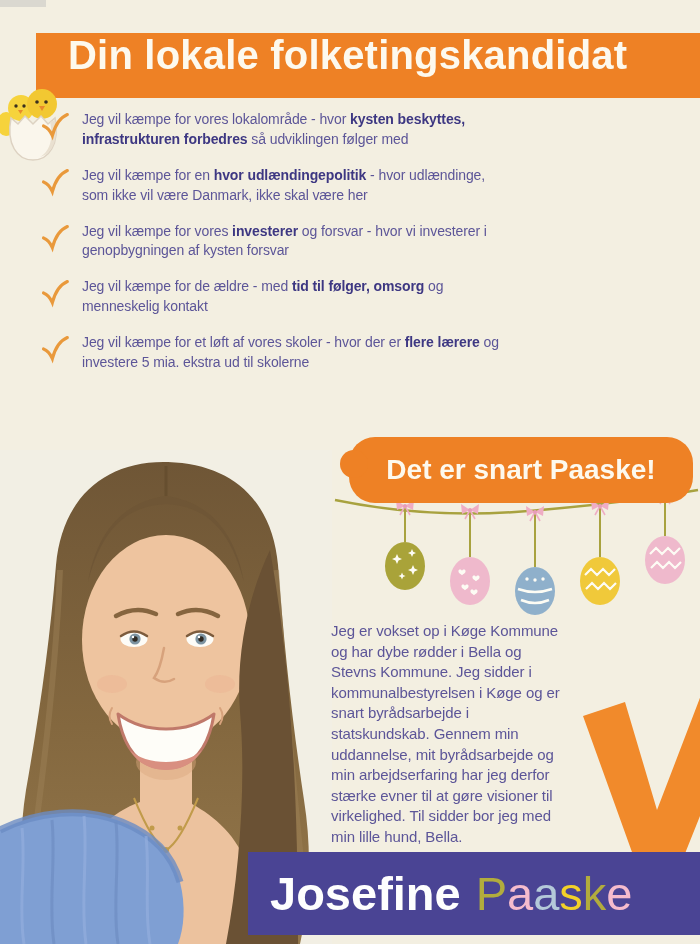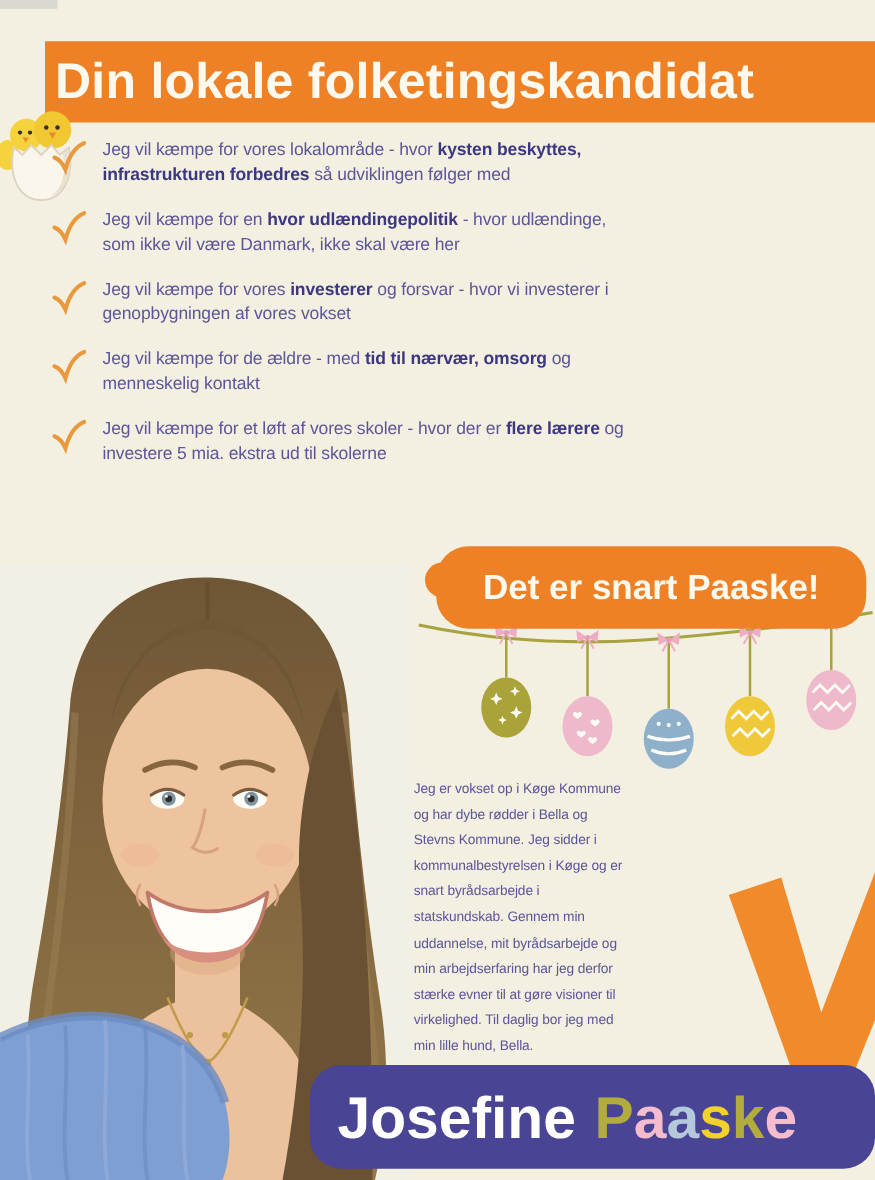--- a/index.html
+++ b/index.html
@@ -5,21 +5,21 @@
   html,body { margin:0; padding:0; }
   .flyer {
     position:relative; width:700px; height:944px;
     background:var(--background,#f3efe1); overflow:hidden;
     font-family:"Liberation Sans", sans-serif;
   }
   .corner-artifact { position:absolute; left:0; top:0; width:46px; height:7px; background:#dad8d0; }
 
   .header-banner {
     position:absolute; left:36px; top:33px; right:0; height:65px;
-    background:var(--accent-orange); display:flex; align-items:center; padding-left:8px;
+    background:var(--accent-orange); display:flex; padding-left:32px;
   }
   .header-banner h1 {
     margin:0; font-size:40px; font-weight:bold; color:var(--banner-text);
     letter-spacing:0.2px; white-space:nowrap;
   }
 
   .chick { position:absolute; left:0; top:78px; width:66px; height:86px; }
 
   .checklist { position:absolute; left:40px; top:110px; width:650px; }
   .check-row { display:flex; margin-bottom:16px; color:var(--body-text); font-size:14px; letter-spacing:-0.1px; }
@@ -38,33 +38,33 @@
     background:var(--accent-orange); border-radius:50%;
   }
   .paaske-pill span { color:var(--banner-text); font-weight:bold; font-size:28px; white-space:nowrap; }
 
   .garland { position:absolute; left:333px; top:486px; width:367px; height:140px; }
 
   .photo { position:absolute; left:0; top:450px; width:332px; height:494px; }
 
   .bio {
     position:absolute; left:331px; top:621px; width:272px;
-    font-size:11px; line-height:20.6px; color:var(--body-text); letter-spacing:-0.1px;
+    font-size:15px; line-height:20.6px; color:var(--body-text); letter-spacing:-0.1px;
   }
   .bio .bio-line { display:block; white-space:nowrap; }
 
   .party-v { position:absolute; left:575px; top:688px; width:125px; height:178px; z-index:1; }
 
   .name-banner {
     position:absolute; left:248px; top:852px; width:452px; height:83px;
     background:var(--name-banner-purple); z-index:2;
-    display:flex; align-items:center; padding-left:22px; box-sizing:border-box;border-radius:25px;
+    display:flex; align-items:center; padding-left:22px; box-sizing:border-box;
   }
   .name-banner .first { color:var(--name-white); font-size:47px; font-weight:bold; white-space:nowrap; }
-  .name-banner .last  { margin-left:15px; font-size:47px; font-weight:bold; white-space:nowrap; }
+  .name-banner .last  { margin-left:15px; font-size:47px; font-weight:normal; white-space:nowrap; }
 </style>
 </head>
 <body>
 
 <div class="flyer">
 
   <div class="corner-artifact"></div>
 
   <div class="header-banner">
     <h1>Din lokale folketingskandidat</h1>
@@ -102,29 +102,29 @@
           <span class="line">Jeg vil kæmpe for en <b>hvor udlændingepolitik</b> - hvor udlændinge,</span>
           <span class="line">som ikke vil være Danmark, ikke skal være her</span>
         </div>
       </div>
       <div class="check-row">
         <svg class="check" viewBox="0 0 34 34">
           <path d="M4 17 Q10 19 14 28 Q19 9 31 4" fill="none" stroke="#e9993b" stroke-width="3.6" stroke-linecap="round"></path>
         </svg>
         <div class="lines">
           <span class="line">Jeg vil kæmpe for vores <b>investerer</b> og forsvar - hvor vi investerer i</span>
-          <span class="line">genopbygningen af vores vokset</span>
-        </div>
-      </div>
-      <div class="check-row">
-        <svg class="check" viewBox="0 0 34 34">
-          <path d="M4 17 Q10 19 14 28 Q19 9 31 4" fill="none" stroke="#e9993b" stroke-width="3.6" stroke-linecap="round"></path>
-        </svg>
-        <div class="lines">
-          <span class="line">Jeg vil kæmpe for de ældre - med <b>tid til nærvær, omsorg</b> og</span>
+          <span class="line">genopbygningen af kysten forsvar</span>
+        </div>
+      </div>
+      <div class="check-row">
+        <svg class="check" viewBox="0 0 34 34">
+          <path d="M4 17 Q10 19 14 28 Q19 9 31 4" fill="none" stroke="#e9993b" stroke-width="3.6" stroke-linecap="round"></path>
+        </svg>
+        <div class="lines">
+          <span class="line">Jeg vil kæmpe for de ældre - med <b>tid til følger, omsorg</b> og</span>
           <span class="line">menneskelig kontakt</span>
         </div>
       </div>
       <div class="check-row">
         <svg class="check" viewBox="0 0 34 34">
           <path d="M4 17 Q10 19 14 28 Q19 9 31 4" fill="none" stroke="#e9993b" stroke-width="3.6" stroke-linecap="round"></path>
         </svg>
         <div class="lines">
           <span class="line">Jeg vil kæmpe for et løft af vores skoler - hvor der er <b>flere lærere</b> og</span>
           <span class="line">investere 5 mia. ekstra ud til skolerne</span>
@@ -233,21 +233,21 @@
   <div class="bio">
       <span class="bio-line">Jeg er vokset op i Køge Kommune</span>
       <span class="bio-line">og har dybe rødder i Bella og</span>
       <span class="bio-line">Stevns Kommune. Jeg sidder i</span>
       <span class="bio-line">kommunalbestyrelsen i Køge og er</span>
       <span class="bio-line">snart byrådsarbejde i</span>
       <span class="bio-line">statskundskab. Gennem min</span>
       <span class="bio-line">uddannelse, mit byrådsarbejde og</span>
       <span class="bio-line">min arbejdserfaring har jeg derfor</span>
       <span class="bio-line">stærke evner til at gøre visioner til</span>
-      <span class="bio-line">virkelighed. Til daglig bor jeg med</span>
+      <span class="bio-line">virkelighed. Til sidder bor jeg med</span>
       <span class="bio-line">min lille hund, Bella.</span>
     </div>
 
   <svg class="party-v" viewBox="0 0 125 178" aria-label="V">
     <polygon points="8,28 50,14 82,122 128,2 173,8 105,178 62,178" fill="#f18a2b"></polygon>
   </svg>
 
   <div class="name-banner">
     <span class="first">Josefine</span>
     <span class="last"><span style="color:#b2ac3d">P</span><span style="color:#f5bccd">a</span><span style="color:#b4c9d9">a</span><span style="color:#f2d128">s</span><span style="color:#b2ac3d">k</span><span style="color:#f5bccd">e</span></span>

